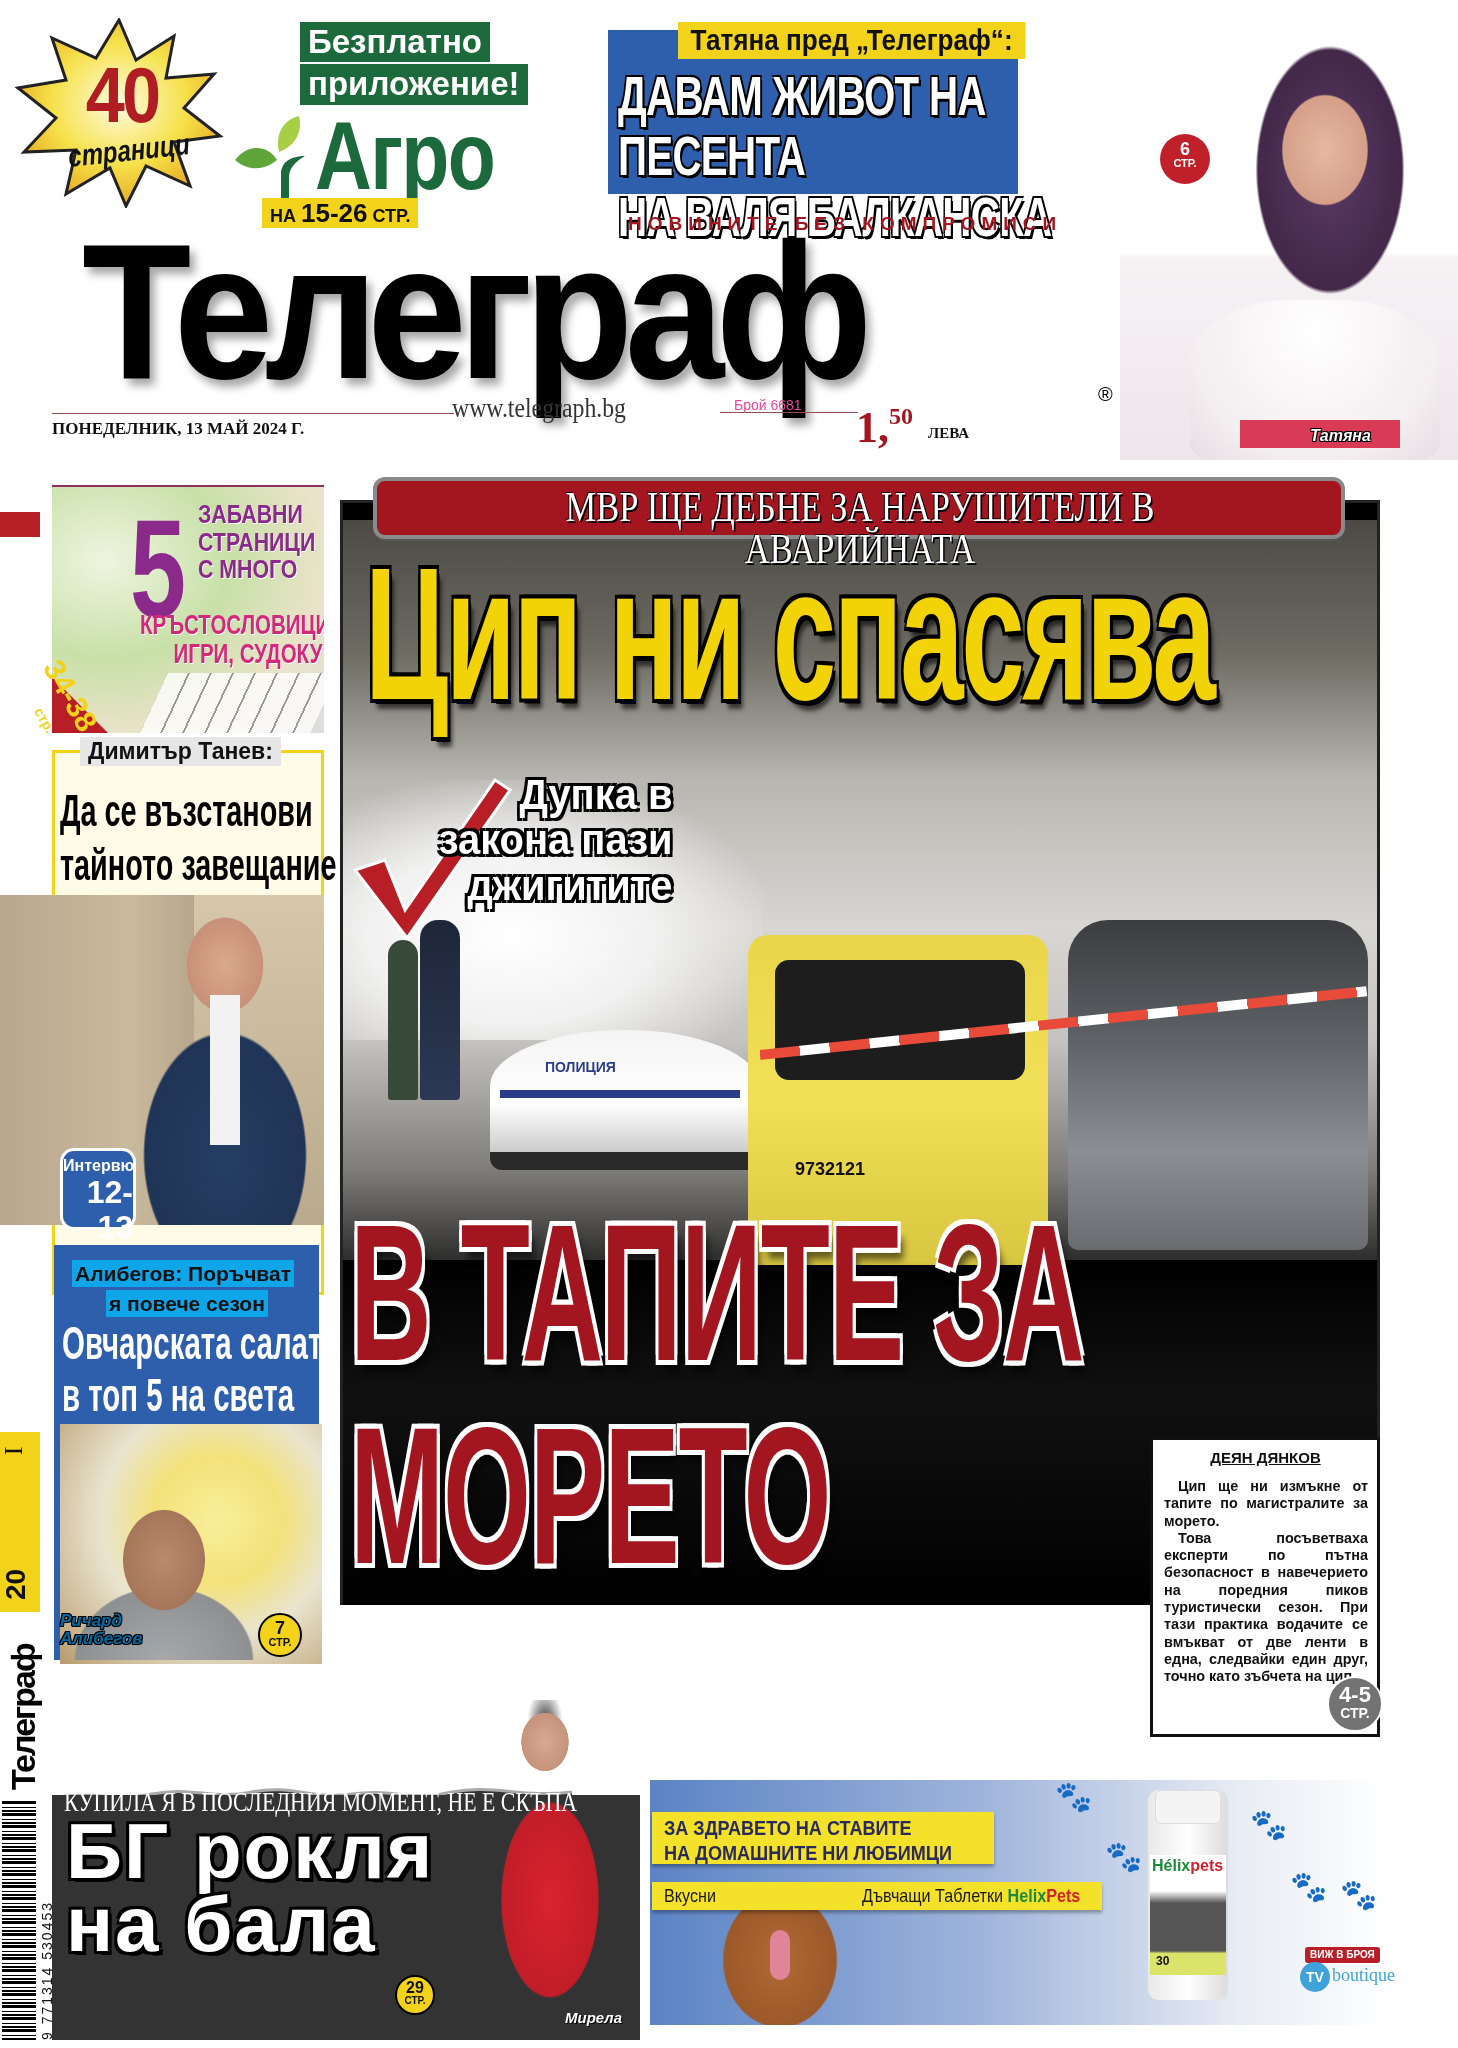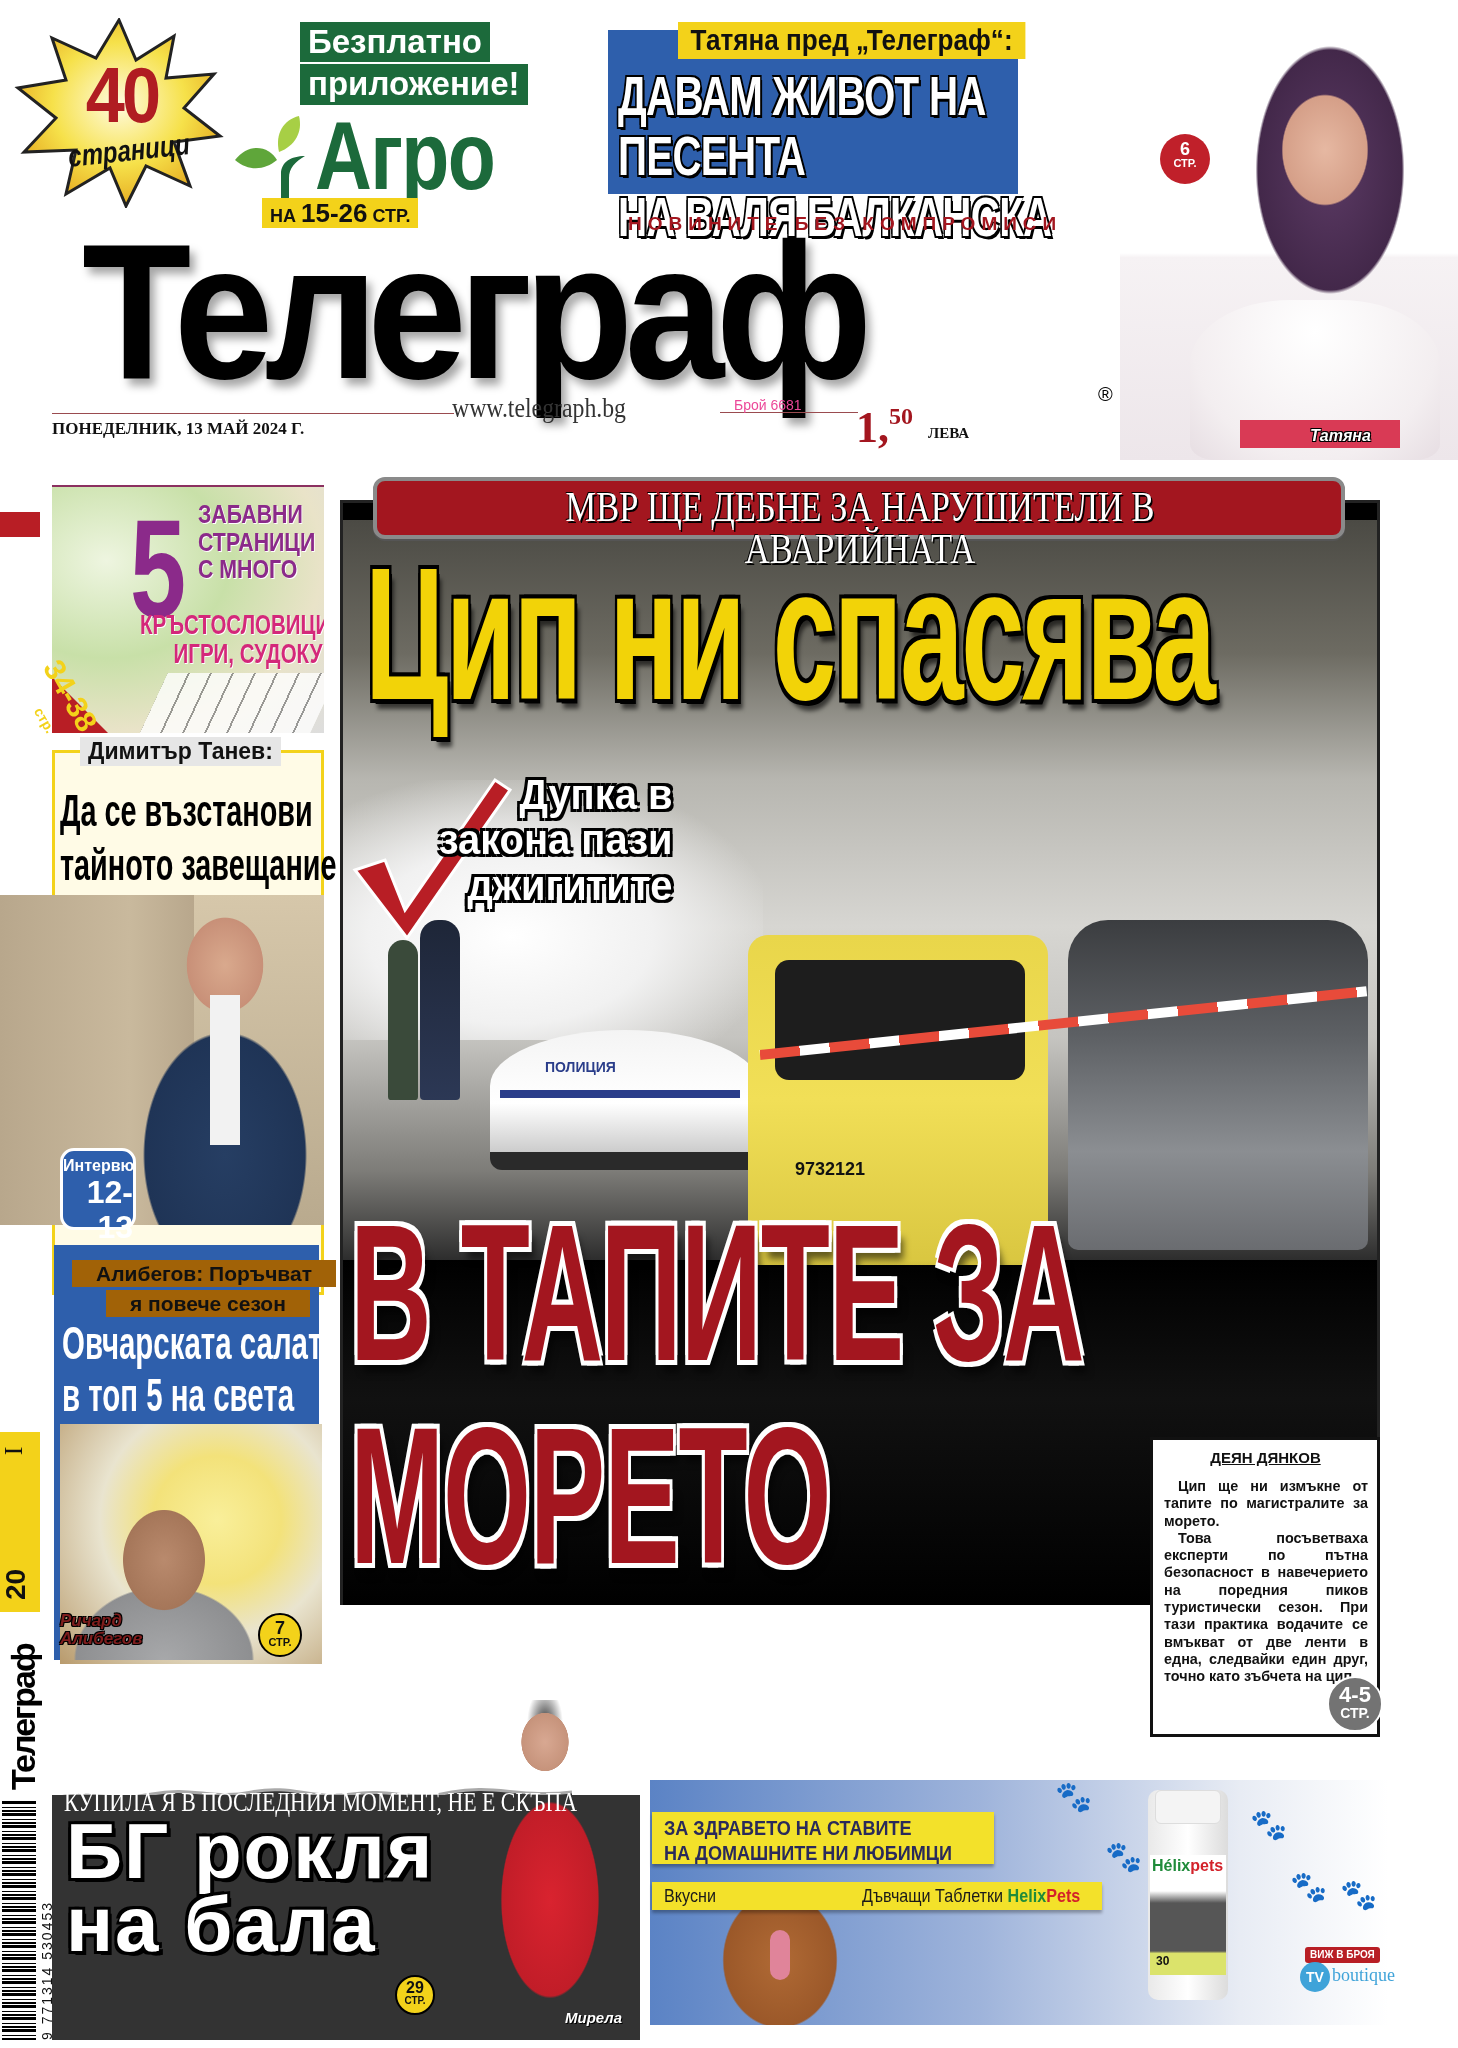--- a/index.html
+++ b/index.html
@@ -57,26 +57,26 @@
   .tanev-box { left: 52px; top: 750px; width: 272px; height: 545px; background: #fffbe6; border: 3px solid #f3d21a; }
   .tanev-kicker { left: 80px; top: 737px; background: #e6e6e6; padding: 3px 8px; font: 700 23px/1 "Liberation Sans", sans-serif; color: #111; }
   .tanev-head { left: 60px; top: 784px; width: 260px; font: 900 45px/1.2 "Liberation Sans", sans-serif; color: #000; transform: scaleX(0.64); transform-origin: left; white-space: nowrap; }
   .tanev-photo { left: 0; top: 895px; width: 324px; height: 330px; background: linear-gradient(90deg, #b8a78c 0%, #c9b99d 40%, #b8a78c 60%, transparent 60%), linear-gradient(180deg, #d6c7aa 0%, #b9aa8e 100%); }
   .tanev-man { left: 125px; top: 895px; width: 200px; height: 330px; background: radial-gradient(ellipse 42px 52px at 100px 70px, #d9a98d 0%, #c89078 90%, transparent 92%), radial-gradient(ellipse 100px 150px at 100px 260px, #263e63 0%, #1f3456 80%, transparent 82%); }
   .tanev-shirt { left: 210px; top: 995px; width: 30px; height: 150px; background: #f2f2f2; }
   .interview-badge { left: 60px; top: 1148px; width: 76px; height: 82px; background: #2e5fac; border: 3px solid #fff; border-radius: 14px; color: #fff; text-align: center; font: 700 16px/1.1 "Liberation Sans", sans-serif; padding-top: 6px; }
   .interview-badge b { display: block; font-size: 32px; text-align: right; }
 
   .salad-box { left: 54px; top: 1245px; width: 265px; height: 415px; background: #2e5fac; }
-  .salad-kicker { left: 72px; top: 1260px; background: #a16207; padding: 3px 24px; font: 700 21px/1 "Liberation Sans", sans-serif; color: #111; }
+  .salad-kicker { left: 72px; top: 1260px; background: #0ea5e9; padding: 3px 3px; font: 700 21px/1 "Liberation Sans", sans-serif; color: #111; }
   .salad-kicker.k2 { left: 106px; top: 1290px; }
   .salad-head { left: 62px; top: 1318px; width: 260px; font: 900 46px/1.12 "Liberation Sans", sans-serif; color: #fff; transform: scaleX(0.64); transform-origin: left; white-space: nowrap; }
   .salad-photo { left: 60px; top: 1424px; width: 262px; height: 240px; background: radial-gradient(circle at 60% 40%, #f9ef9a 0%, #f3e27a 30%, #e9e4cf 55%, #b89a6c 100%); }
   .ricardo { left: 54px; top: 1510px; width: 200px; height: 150px; background: radial-gradient(ellipse 45px 55px at 110px 50px, #b98a6d 0%, #a57659 90%, transparent 92%), radial-gradient(ellipse 110px 90px at 110px 150px, #a7a8aa 0%, #8e8f91 80%, transparent 82%); }
-  .ricardo-caption { left: 60px; top: 1612px; font: italic 700 17px/1.05 "Liberation Sans", sans-serif; color: #7f1d1d; text-shadow: 1px 1px 0 #000, -1px -1px 0 #000, 1px -1px 0 #000, -1px 1px 0 #000; }
+  .ricardo-caption { left: 60px; top: 1612px; font: italic 700 17px/1.05 "Liberation Sans", sans-serif; color: #0369a1; text-shadow: 1px 1px 0 #000, -1px -1px 0 #000, 1px -1px 0 #000, -1px 1px 0 #000; }
   .salad-pages { left: 258px; top: 1613px; width: 44px; height: 44px; border-radius: 50%; background: #f3d21a; border: 2px solid #000; text-align: center; font: 700 18px/1 "Liberation Sans", sans-serif; padding-top: 4px; }
   .salad-pages small { display: block; font-size: 11px; }
 
   
   .spine-yellow { left: 0; top: 1432px; width: 40px; height: 180px; background: #f3d21a; }
   .spine-num { left: 2px; top: 1560px; font: 900 28px/1 "Liberation Sans", sans-serif; transform: rotate(-90deg); transform-origin: left top; color: #111; top: 1600px; }
   .spine-vol { left: 10px; top: 1438px; font: 400 26px/1 "Liberation Serif", serif; transform: rotate(-90deg); transform-origin: center; }
   .spine-logo { left: 6px; top: 1790px; font: 900 34px/1 "Liberation Sans", sans-serif; color: #000; transform: rotate(-90deg); transform-origin: left top; letter-spacing: -2px; }
   .barcode { left: 2px; top: 1800px; width: 34px; height: 240px; background: repeating-linear-gradient(0deg, #000 0 2px, #fff 2px 4px, #000 4px 5px, #fff 5px 8px, #000 8px 11px, #fff 11px 12px); }
   .barcode-num { left: 40px; top: 2040px; font: 400 14px/1 "Liberation Sans", sans-serif; transform: rotate(-90deg); transform-origin: left top; color: #111; letter-spacing: 2px; }

